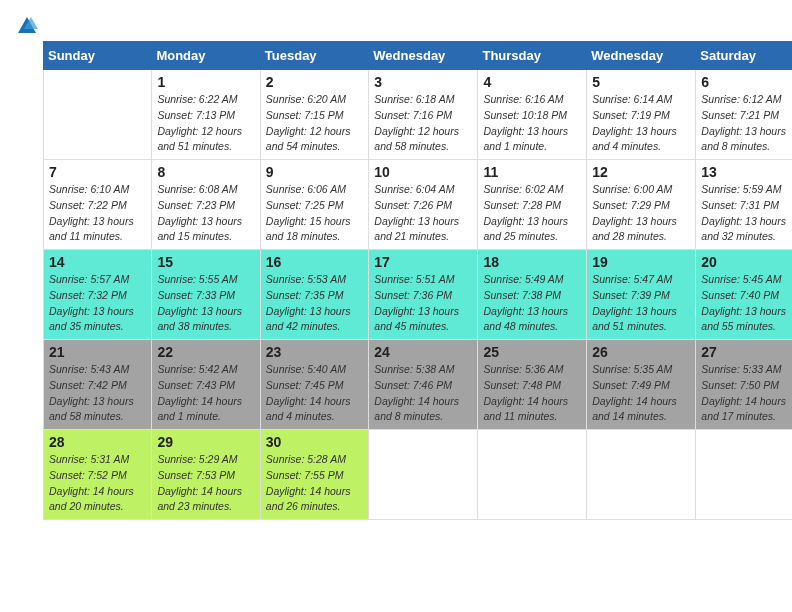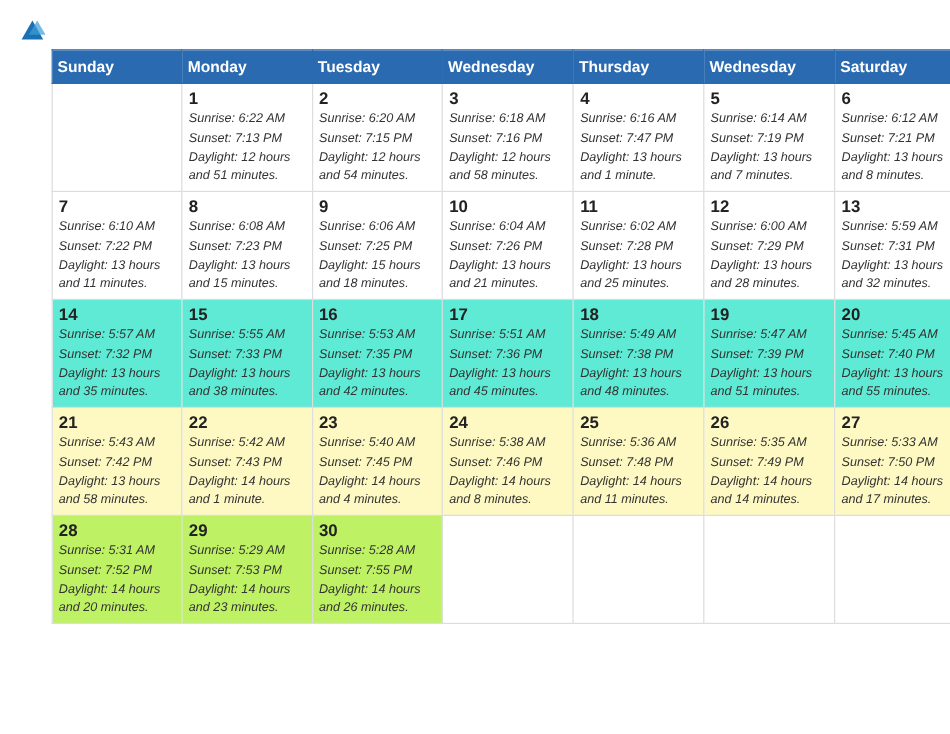--- a/index.html
+++ b/index.html
@@ -73,21 +73,21 @@
       font-size: 10.5px;
       color: #333;
       line-height: 1.5;
       font-style: italic;
     }
     .empty-cell {
       background: #fff !important;
     }
     .calendar tr:nth-child(2) td { background: #fff; }
     .calendar tr:nth-child(3) td { background: #5eead4; }
-    .calendar tr:nth-child(4) td { background: #fef9c3; }
+    .calendar tr:nth-child(4) td { background: #a3a3a3; }
     .calendar tr:nth-child(5) td { background: #bef264; }
     .calendar tr:nth-child(6) td { background: #fff; }
     .calendar tr:nth-child(7) td { background: #f5f5f5; }
   </style>
 </head>
 <body>
 
 <div class="header-area">
   <div class="logo">
     <div style="display:flex;align-items:center;">
@@ -141,30 +141,30 @@
         <div class="day-info">
           <span>Sunrise: 6:18 AM</span><br>
           <span>Sunset: 7:16 PM</span><br>
           <span>Daylight: 12 hours and 58 minutes.</span>
         </div>
         </td>
         <td>
           <span class="day-num">4</span>
         <div class="day-info">
           <span>Sunrise: 6:16 AM</span><br>
-          <span>Sunset: 7:47 PM</span><br>
+          <span>Sunset: 10:18 PM</span><br>
           <span>Daylight: 13 hours and 1 minute.</span>
         </div>
         </td>
         <td>
           <span class="day-num">5</span>
         <div class="day-info">
           <span>Sunrise: 6:14 AM</span><br>
           <span>Sunset: 7:19 PM</span><br>
-          <span>Daylight: 13 hours and 7 minutes.</span>
+          <span>Daylight: 13 hours and 4 minutes.</span>
         </div>
         </td>
         <td>
           <span class="day-num">6</span>
         <div class="day-info">
           <span>Sunrise: 6:12 AM</span><br>
           <span>Sunset: 7:21 PM</span><br>
           <span>Daylight: 13 hours and 8 minutes.</span>
         </div>
         </td>

